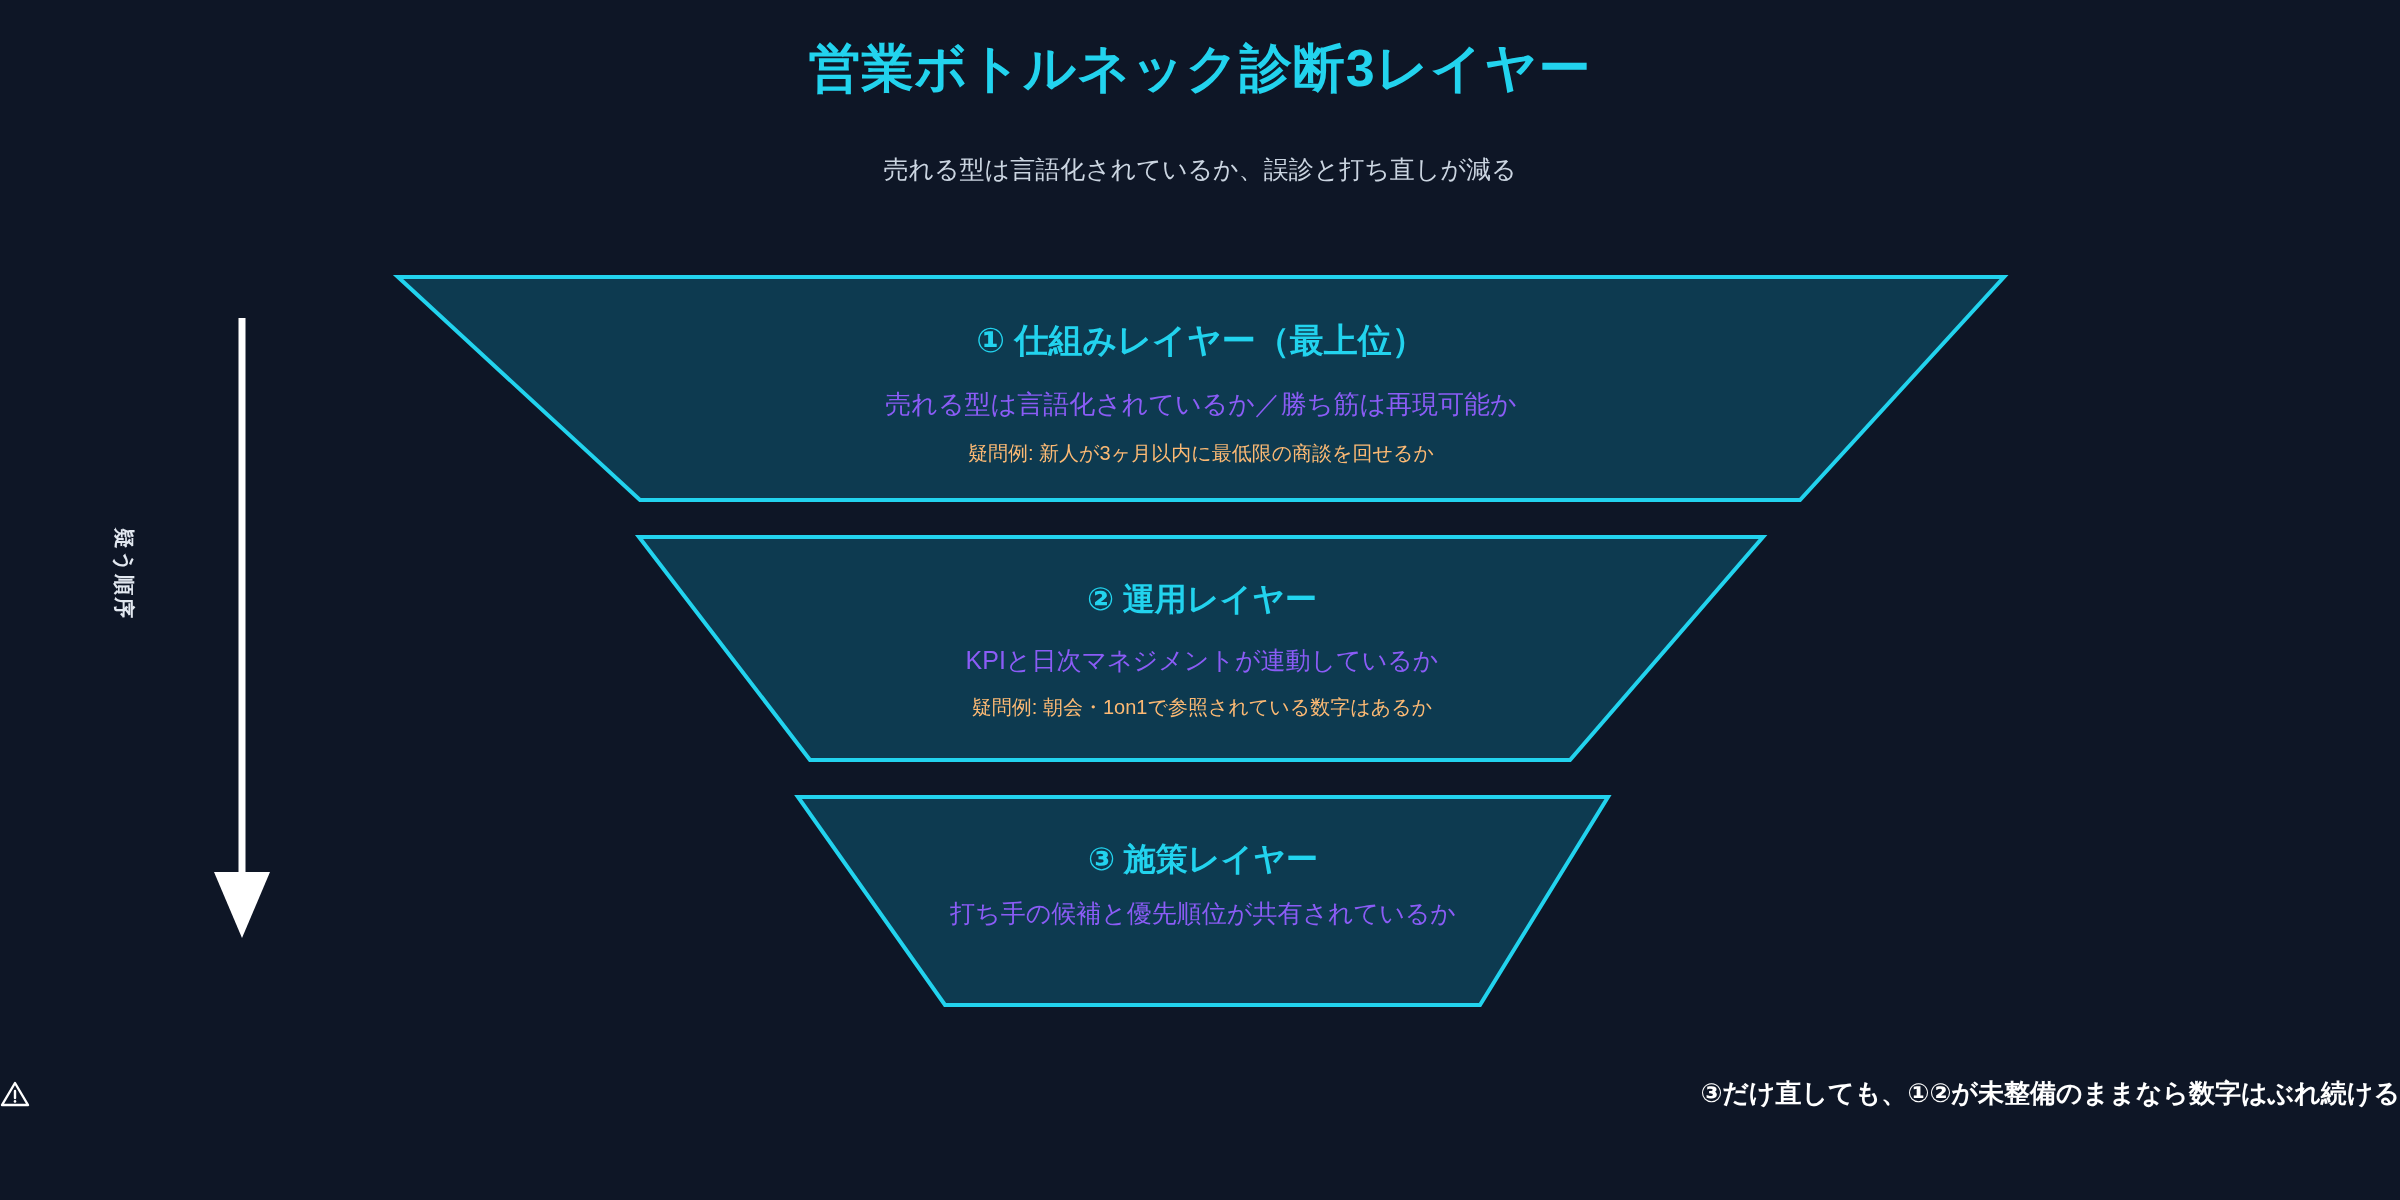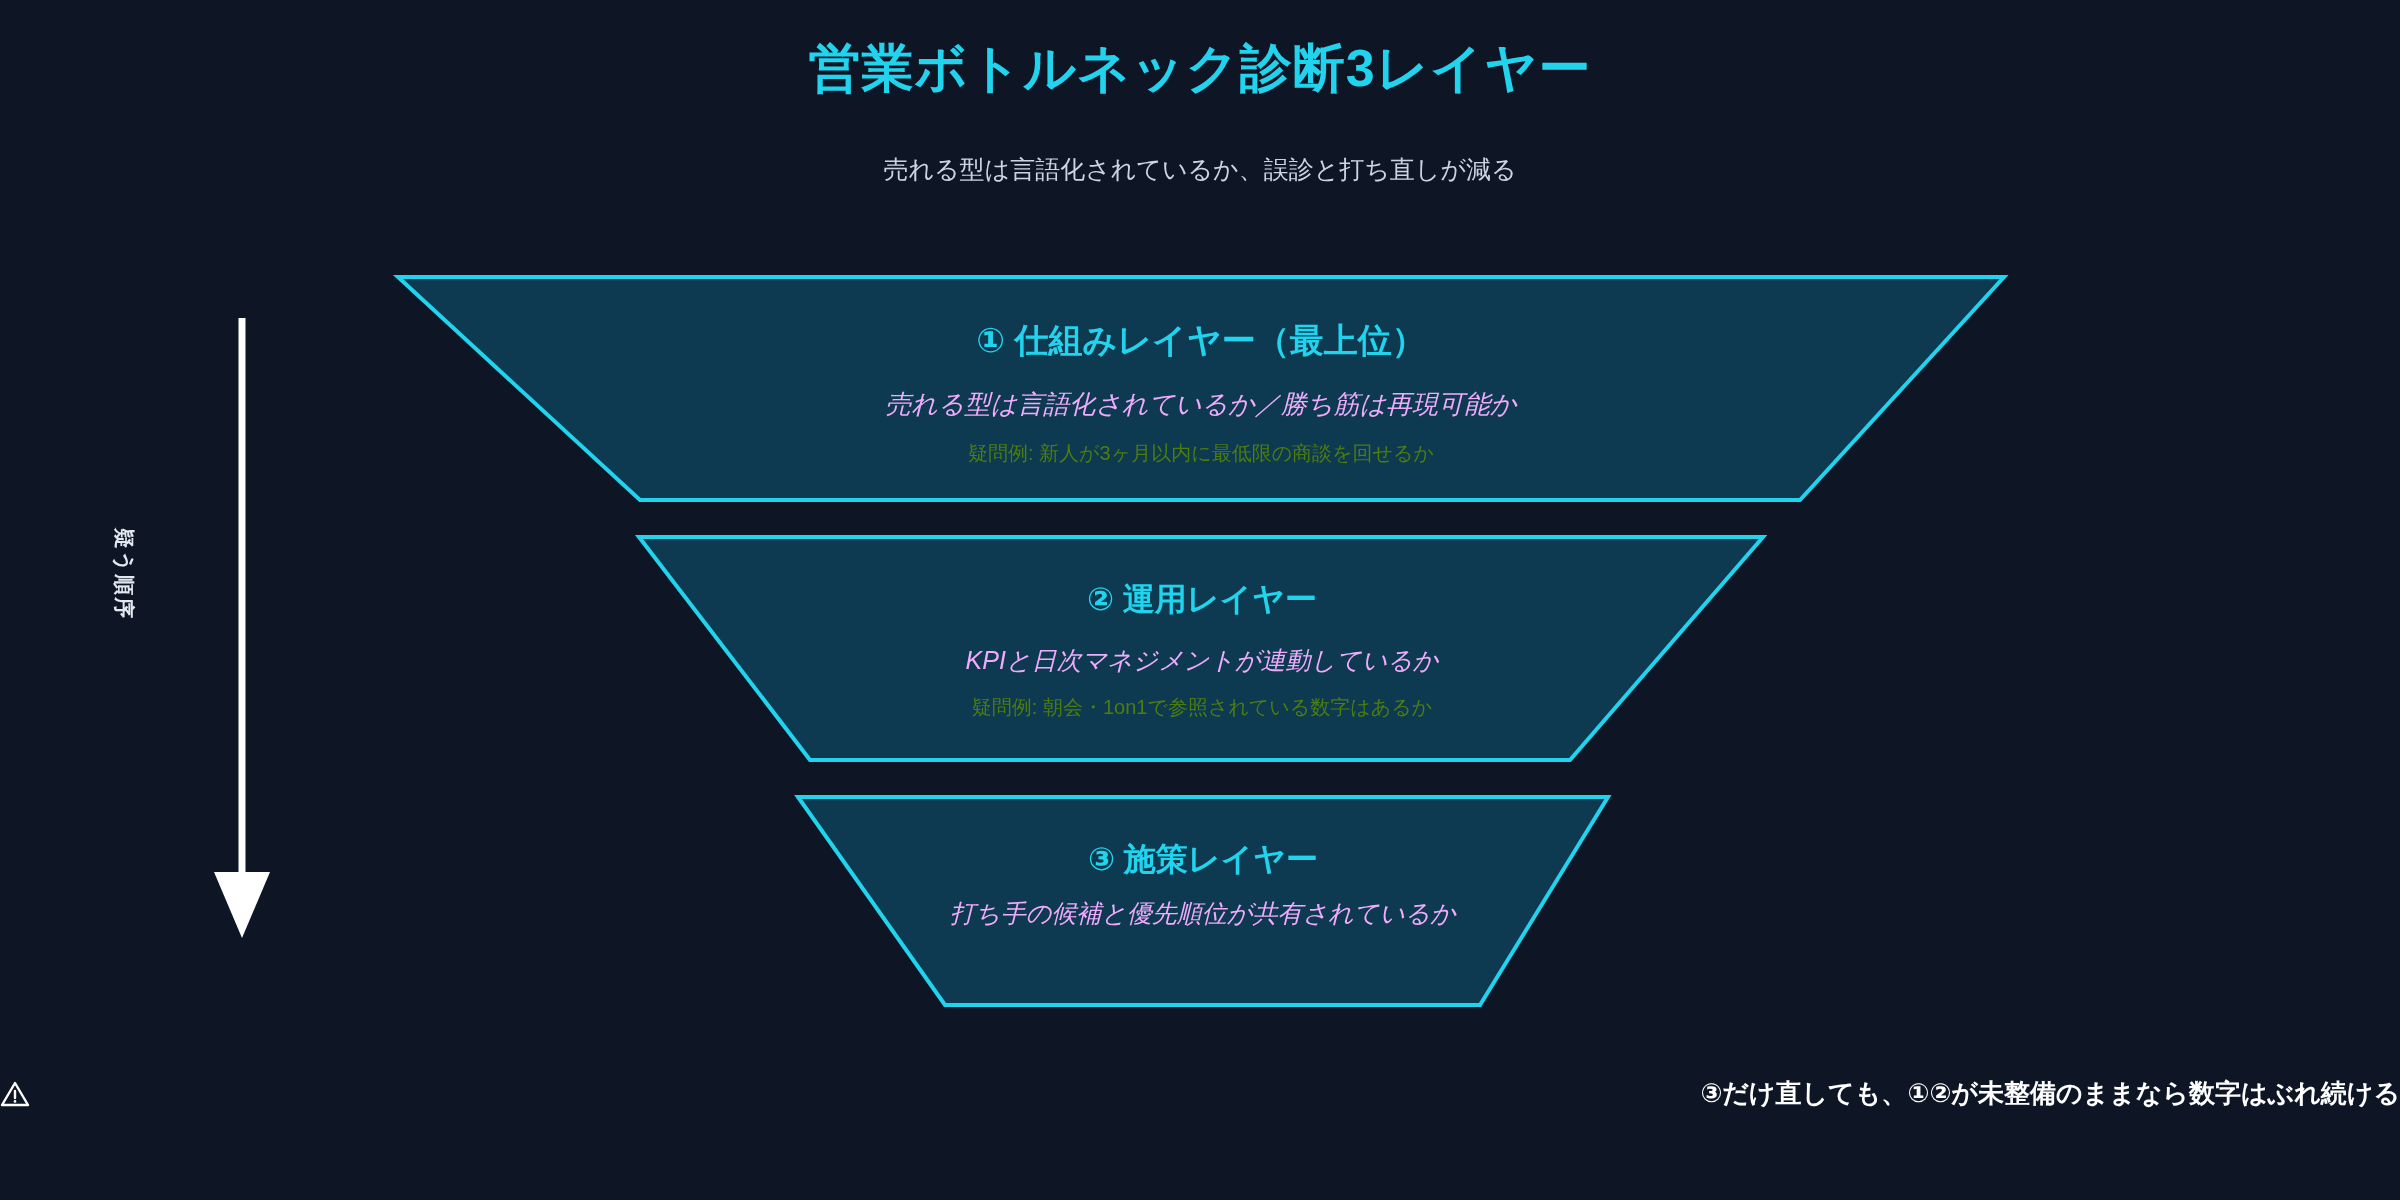--- a/index.html
+++ b/index.html
@@ -36,22 +36,22 @@
     letter-spacing:2px; white-space:nowrap;
   }
 
   
   .funnel { position:absolute; left:0; top:0; width:2400px; height:1200px; }
 
   .layer-text { position:absolute; text-align:center; }
   .layer-title {
     color:#22d3ee; font-weight:bold; white-space:nowrap;
   }
-  .layer-desc { color:#f0abfc; white-space:nowrap;font-style:italic; }
-  .layer-hint { color:#4d7c0f; white-space:nowrap; }
+  .layer-desc { color:#8b5cf6; white-space:nowrap; }
+  .layer-hint { color:#fdba74; white-space:nowrap; }
 
   
   #l1-text { left:398px; top:318px; width:1606px; }
   #l1-text .layer-title { font-size:34px; }
   #l1-text .layer-desc  { font-size:26px; margin-top:23px; }
   #l1-text .layer-hint  { font-size:20px; margin-top:18px; }
 
   
   #l2-text { left:640px; top:578px; width:1124px; }
   #l2-text .layer-title { font-size:32px; }

